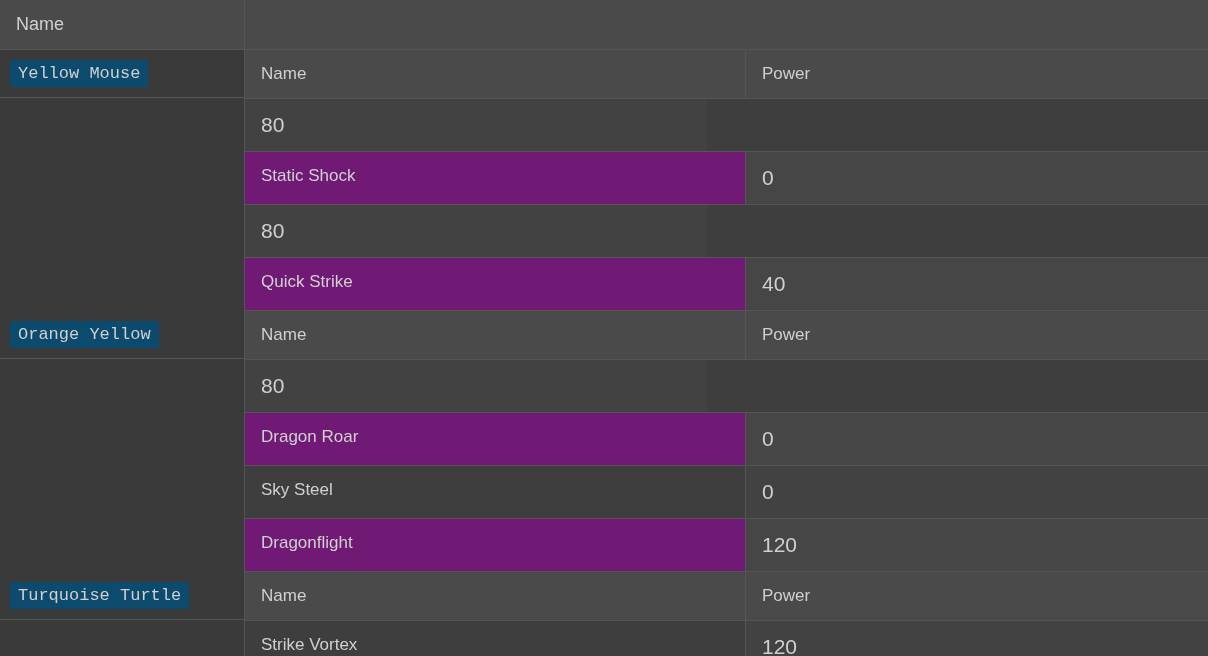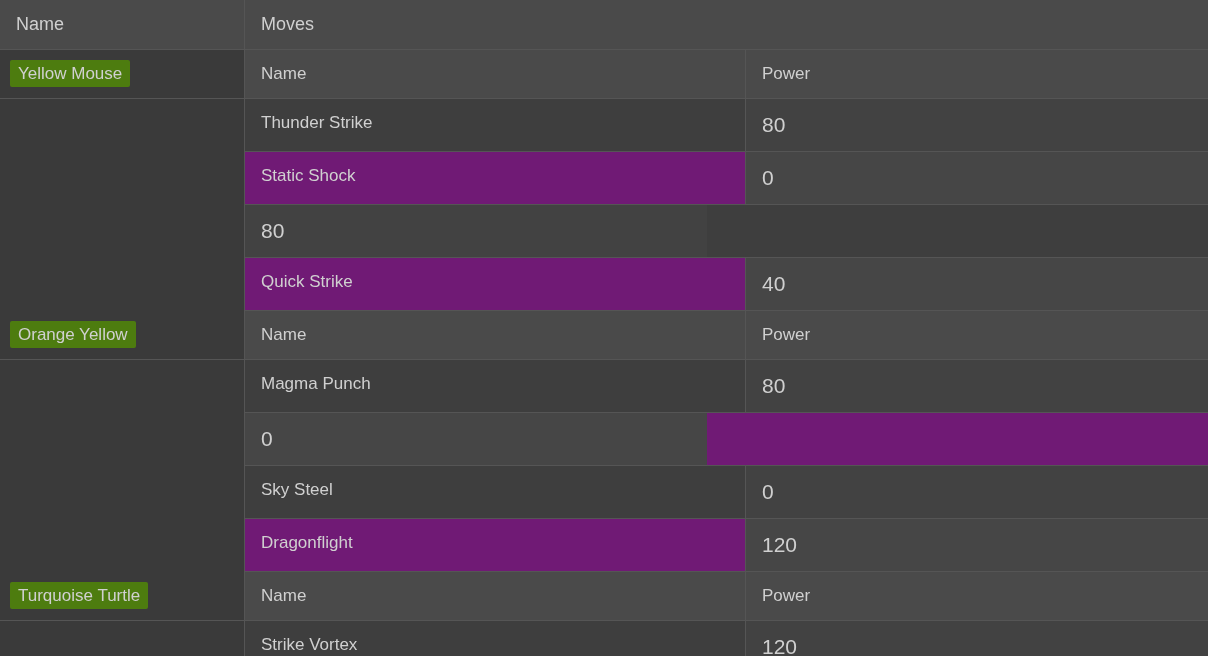--- a/index.html
+++ b/index.html
@@ -38,24 +38,25 @@
     .main-header .col-moves {
       flex: 1;
       padding: 14px 16px;
       font-size: 18px;
       color: #d0d0d0;
     }
 
     .creature-name-text {
       font-size: 17px;
       color: #d0d0d0;
-      background-color: #4d7c0f;
+      background-color: #0c4a6e;
       padding: 4px 8px;
       border-radius: 2px;
       width: 100%;
+      font-family: Liberation Mono, monospace;
     }
 
     .moves-section {
       flex: 1;
       display: flex;
       flex-direction: column;
     }
 
     .moves-header {
       display: flex;
@@ -124,35 +125,33 @@
       border-bottom: 1px solid #555;
     }
   </style>
 </head>
 <body>
 
 <div class="table-container">
 
   <div class="main-header">
     <div class="col-name">Name</div>
-    <div class="col-moves">Moves</div>
   </div>
 
   <div id="creatures-container">
       <div class="creature-block">
         <div class="creature-name-wrapper">
           <div class="creature-name-inner"><span class="creature-name-text">Yellow Mouse</span></div>
         </div>
         <div class="moves-section">
           <div class="moves-header">
             <div class="move-name-col">Name</div>
             <div class="move-power-col">Power</div>
           </div>
           <div class="move-row">
-            <div class="move-name-cell">Thunder Strike</div>
             <div class="move-power-cell">80</div>
           </div>
           <div class="move-row">
             <div class="move-name-cell">Static Shock</div>
             <div class="move-power-cell">0</div>
           </div>
           <div class="move-row">
             <div class="move-power-cell">80</div>
           </div>
           <div class="move-row">
@@ -164,24 +163,24 @@
       <div class="creature-block">
         <div class="creature-name-wrapper">
           <div class="creature-name-inner"><span class="creature-name-text">Orange Yellow</span></div>
         </div>
         <div class="moves-section">
           <div class="moves-header">
             <div class="move-name-col">Name</div>
             <div class="move-power-col">Power</div>
           </div>
           <div class="move-row">
-            <div class="move-name-cell">Magma Punch</div>
             <div class="move-power-cell">80</div>
           </div>
           <div class="move-row">
+            <div class="move-name-cell">Dragon Roar</div>
             <div class="move-power-cell">0</div>
           </div>
           <div class="move-row">
             <div class="move-name-cell">Sky Steel</div>
             <div class="move-power-cell">0</div>
           </div>
           <div class="move-row">
             <div class="move-name-cell">Dragonflight</div>
             <div class="move-power-cell">120</div>
           </div>

